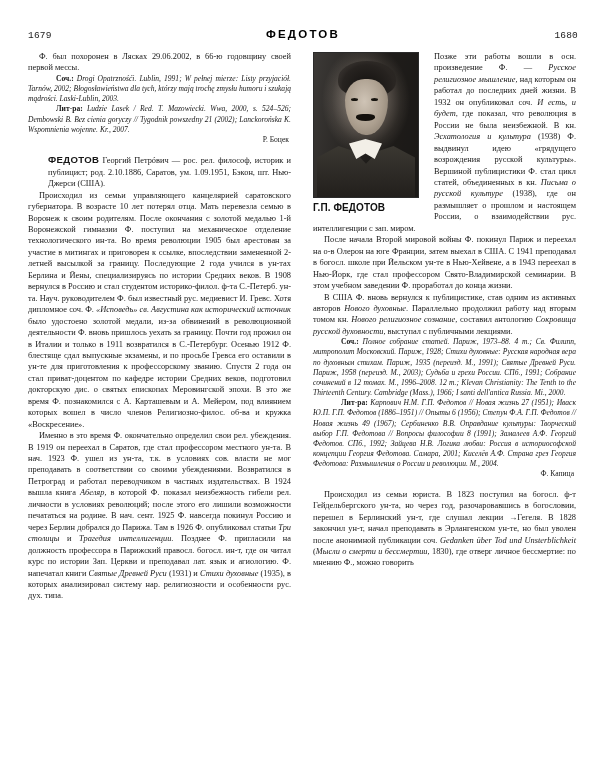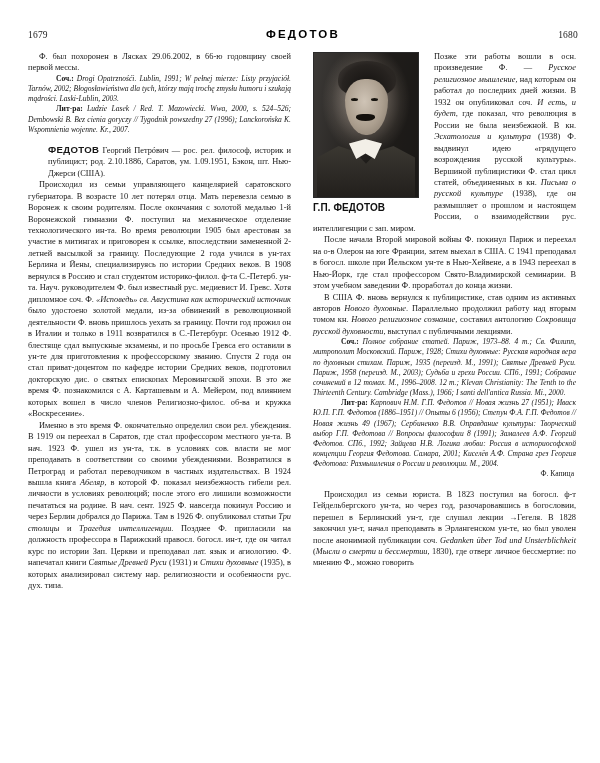--- a/index.html
+++ b/index.html
@@ -27,20 +27,21 @@
     display: flex;
     align-items: baseline;
     justify-content: space-between;
     height: 16px;
     margin-bottom: 7px;
   }
   .folio {
     font-size: 9.5px;
     letter-spacing: 0.2px;
     color: #1a1a1a;
+    font-family: Liberation Mono, monospace;
   }
   .head-title {
     font-family: "Liberation Sans", "DejaVu Sans", sans-serif;
     font-weight: bold;
     font-size: 11.5px;
     letter-spacing: 2.2px;
     color: #000;
   }
 
   
@@ -174,22 +175,23 @@
   </div>
 
   <div class="columns">
 
     <div class="col col-left">
 
       <p class="indent">Ф. был похоронен в Лясках 29.06.2002, в 66-ю годовщину своей первой мессы.</p>
 
       <p class="refs"><span class="lbl">Соч.:</span> <span class="it">Drogi Opatrznośći. Lublin, 1991; W pełnej mierze: Listy przyjaciół. Tarnów, 2002; Błogosławieństwa dla tych, którzy mają trochę zmysłu humoru i szukają mądrości. Laski-Lublin, 2003.</span></p>
 
-      <p class="refs"><span class="lbl">Лит-ра:</span> <span class="it">Ludzie Lasek / Red. T. Mazowiecki. Wwa, 2000, s. 524–526; Dembowski B. Bez cienia goryczy // Tygodnik powszedny 27 (1996); Lanckorońska K. Wspomnienia wojenne. Kr., 2007.</span></p>
-
+      <p class="refs"><span class="lbl">Лит-ра:</span> <span class="it">Ludzie Lasek / Red. T. Mazowiecki. Wwa, 2000, s. 524–526; Dembowski B. Bez cienia goryczy // Tygodnik powszedny 21 (2002); Lanckorońska K. Wspomnienia wojenne. Kr., 2007.</span></p>
+
+      <p class="signature">Р. Боцек</p>
 
       <div class="gap-md"></div>
 
       <p class="entry-start"><span class="entry-head">ФЕДОТОВ</span> <span>Георгий Петрóвич</span><span> — рос. рел. философ, историк и публицист; род. 2.10.1886, Саратов, ум. 1.09.1951, Бэкон, шт. Нью-Джерси (США).</span></p>
 
       <p class="indent"><span>Происходил из семьи управляющего канцелярией саратовского губернатора. В возрасте 10 лет потерял отца. Мать перевезла семью в Воронеж к своим родителям. После окончания с золотой медалью 1-й Воронежской гимназии Ф. поступил на механическое отделение технологического ин-та. Во время революции 1905 был арестован за участие в митингах и приговорен к ссылке, впоследствии замененной 2-летней высылкой за границу. Последующие 2 года учился в ун-тах Берлина и Йены, специализируясь по истории Средних веков. В 1908 вернулся в Россию и стал студентом историко-филол. ф-та С.-Петерб. ун-та. Науч. руководителем Ф. был известный рус. медиевист И. Гревс. Хотя дипломное соч. Ф. <span class="it">«Исповедь» св. Августина как исторический источник</span> было удостоено золотой медали, из-за обвинений в революционной деятельности Ф. вновь пришлось уехать за границу. Почти год прожил он в Италии и только в 1911 возвратился в С.-Петербург. Осенью 1912 Ф. блестяще сдал выпускные экзамены, и по просьбе Гревса его оставили в ун-те для приготовления к профессорскому званию. Спустя 2 года он стал приват-доцентом по кафедре истории Средних веков, подготовил докторскую дис. о святых епископах Меровингской эпохи. В это же время Ф. познакомился с А. Карташевым и А. Мейером, под влиянием которых вошел в число членов Религиозно-филос. об-ва и кружка «Воскресение».</span></p>
 
       <p class="indent"><span>Именно в это время Ф. окончательно определил свои рел. убеждения. В 1919 он переехал в Саратов, где стал профессором местного ун-та. В нач. 1923 Ф. ушел из ун-та, т.к. в условиях сов. власти не мог преподавать в соответствии со своими убеждениями. Возвратился в Петроград и работал переводчиком в частных издательствах. В 1924 вышла книга <span class="it">Абеляр</span>, в которой Ф. показал неизбежность гибели рел. личности в условиях революций; после этого его лишили возможности печататься на родине. В нач. сент. 1925 Ф. навсегда покинул Россию и через Берлин добрался до Парижа. Там в 1926 Ф. опубликовал статьи <span class="it">Три столицы</span> и <span class="it">Трагедия интеллигенции</span>. Позднее Ф. пригласили на должность профессора в Парижский правосл. богосл. ин-т, где он читал курс по истории Зап. Церкви и преподавал лат. язык и агиологию. Ф. напечатал книги <span class="it">Святые Древней Руси</span> (1931) и <span class="it">Стихи духовные</span> (1935), в которых анализировал систему нар. религиозности и особенности рус. дух. типа.</span></p>
 
     </div>

